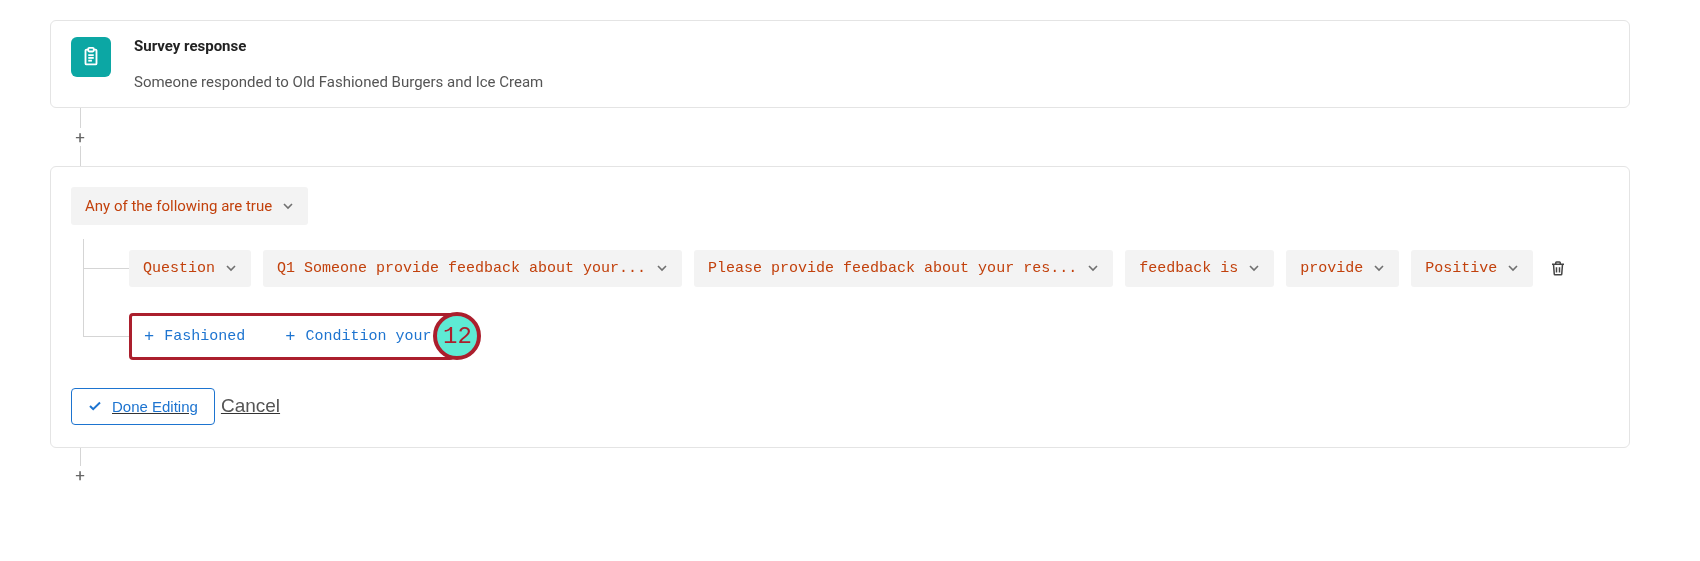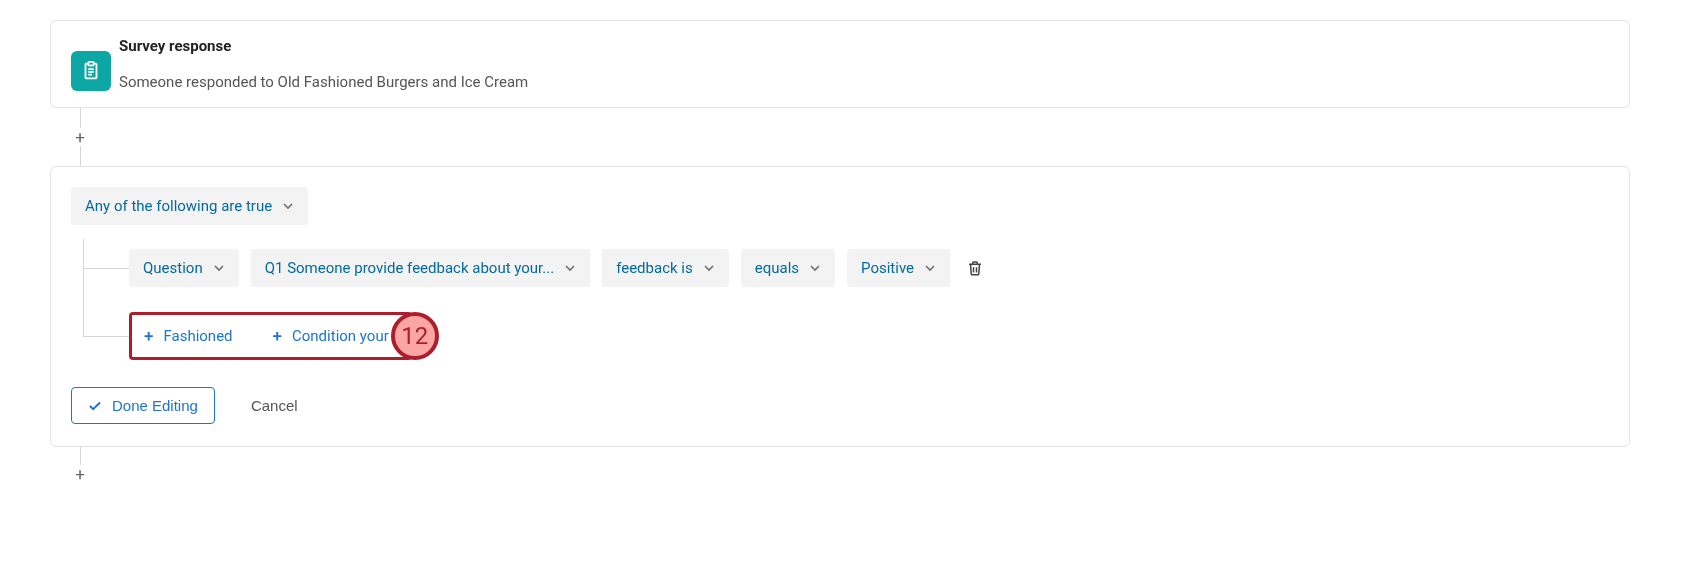--- a/index.html
+++ b/index.html
@@ -11,21 +11,21 @@
     font-size: 15px;
     color: #333;
   }
   .card {
     border: 1px solid #e4e4e4;
     border-radius: 6px;
     background: #fff;
     padding: 16px 20px;
     position: relative;
   }
-  .trigger-card { display:flex; align-items:flex-end; gap:8px; }
+  .trigger-card { display:flex; align-items:flex-start; gap:23px; }
   .trigger-icon {
     width: 40px; height: 40px; border-radius: 6px;
     background: #0ca7a4; color:#fff;
     display:flex; align-items:center; justify-content:center;
     flex: 0 0 40px;
     position: relative;
   }
   .trigger-title { font-weight: 700; color:#222; }
   .trigger-sub   { color:#555; margin-top:18px; }
 
@@ -63,39 +63,40 @@
     display:flex; align-items:center; justify-content:center;
     color:#666; background:#fff;
     font-size:17px; line-height:1;
   }
 
   .cond-card { padding: 20px 20px 22px 20px; }
 
   .chip {
     display:inline-flex; align-items:center; gap:10px;
     background:#f3f3f3; border-radius:3px;
-    padding: 10px 14px; font-size:15px; color:#0369a1;
+    padding: 10px 14px; font-size:15px; color:#c2410c;
     cursor:pointer;
   }
   .chip .chev { color:#707070; }
   .chev svg { display:block; }
 
   .cond-body { position:relative; margin-top:18px; margin-left:12px; } 
 
   .rows { margin-left: 46px; position:relative; }
   .rows::before {
     content:"";
     position:absolute; left:-46px; top:-4px; bottom:24px;
     border-left:1px solid #d5d5d5;
     border-bottom-left-radius:10px;
   }
   .row {
     display:flex; align-items:center; gap:12px;
     position:relative;
     min-height:50px;
+    font-family:Liberation Mono, monospace;
   }
   .row + .row { margin-top:18px; }
   .row::before{
     content:"";
     position:absolute; left:-46px; width:46px; top:50%;
     border-top:1px solid #d5d5d5;
   }
   .row:first-child::before{
     border-top:1px solid #d5d5d5;
     border-top-left-radius:0;
@@ -125,38 +126,38 @@
     display:flex; align-items:center; gap:28px;
     border: 3px solid #ab1f2d;
     border-radius:4px;
     padding: 4px 14px 4px 6px;
     position:relative;
   }
   .callout-badge{
     position:absolute;
     right:-30px; top:50%; transform:translateY(-50%);
     width:48px; height:48px; border-radius:50%;
-    border:4px solid #ab1f2d; background:#fca5a5;
+    border:4px solid #ab1f2d; background:#5eead4;
     display:flex; align-items:center; justify-content:center;
     color:#ab1f2d; font-size:24px; font-weight:400;
   }
 
   .footer-row{
-    margin-top:26px; display:flex; align-items:center; gap:30px;
+    margin-top:26px; display:flex; align-items:center; text-decoration:underline;
   }
   .btn-outline{
     display:inline-flex; align-items:center; gap:10px;
     border:1px solid #1d74d0; color:#1d74d0;
     background:#fff; border-radius:4px;
     padding:9px 16px; font-size:15px; cursor:pointer;
   }
   .btn-outline .check svg{ display:block; }
   .btn-cancel{
     color:#555; cursor:pointer; background:none; border:none;
-    font-size:15px; padding:8px 6px;
+    font-size:19px; padding:8px 6px;
   }
 </style>
 </head>
 <body>
 
 <div class="card trigger-card">
   <div class="trigger-icon">
     <svg width="22" height="22" viewBox="0 0 24 24" fill="none" stroke="#fff" stroke-width="2">
       <rect x="6" y="4" width="12" height="16" rx="1"></rect>
       <rect x="9" y="2" width="6" height="4" rx="1" fill="#0ca7a4"></rect>
@@ -200,30 +201,38 @@
           </span>
         </span>
         <span class="chip" style="min-width:330px">
           <span>Q1 Someone provide feedback about your...</span>
           <span class="chev">
             <svg width="12" height="12" viewBox="0 0 12 12">
                 <path d="M2 4l4 4 4-4" fill="none" stroke="#707070" stroke-width="1.6"></path>
               </svg>
           </span>
         </span>
+        <span class="chip" style="min-width:320px">
+          <span>Please provide feedback about your res...</span>
+          <span class="chev">
+            <svg width="12" height="12" viewBox="0 0 12 12">
+                <path d="M2 4l4 4 4-4" fill="none" stroke="#707070" stroke-width="1.6"></path>
+              </svg>
+          </span>
+        </span>
         <span class="chip">
           <span>feedback is</span>
           <span class="chev">
             <svg width="12" height="12" viewBox="0 0 12 12">
                 <path d="M2 4l4 4 4-4" fill="none" stroke="#707070" stroke-width="1.6"></path>
               </svg>
           </span>
         </span>
         <span class="chip">
-          <span>equals</span>
+          <span>provide</span>
           <span class="chev">
             <svg width="12" height="12" viewBox="0 0 12 12">
                 <path d="M2 4l4 4 4-4" fill="none" stroke="#707070" stroke-width="1.6"></path>
               </svg>
           </span>
         </span>
         <span class="chip">
           <span>Positive</span>
           <span class="chev">
             <svg width="12" height="12" viewBox="0 0 12 12">

